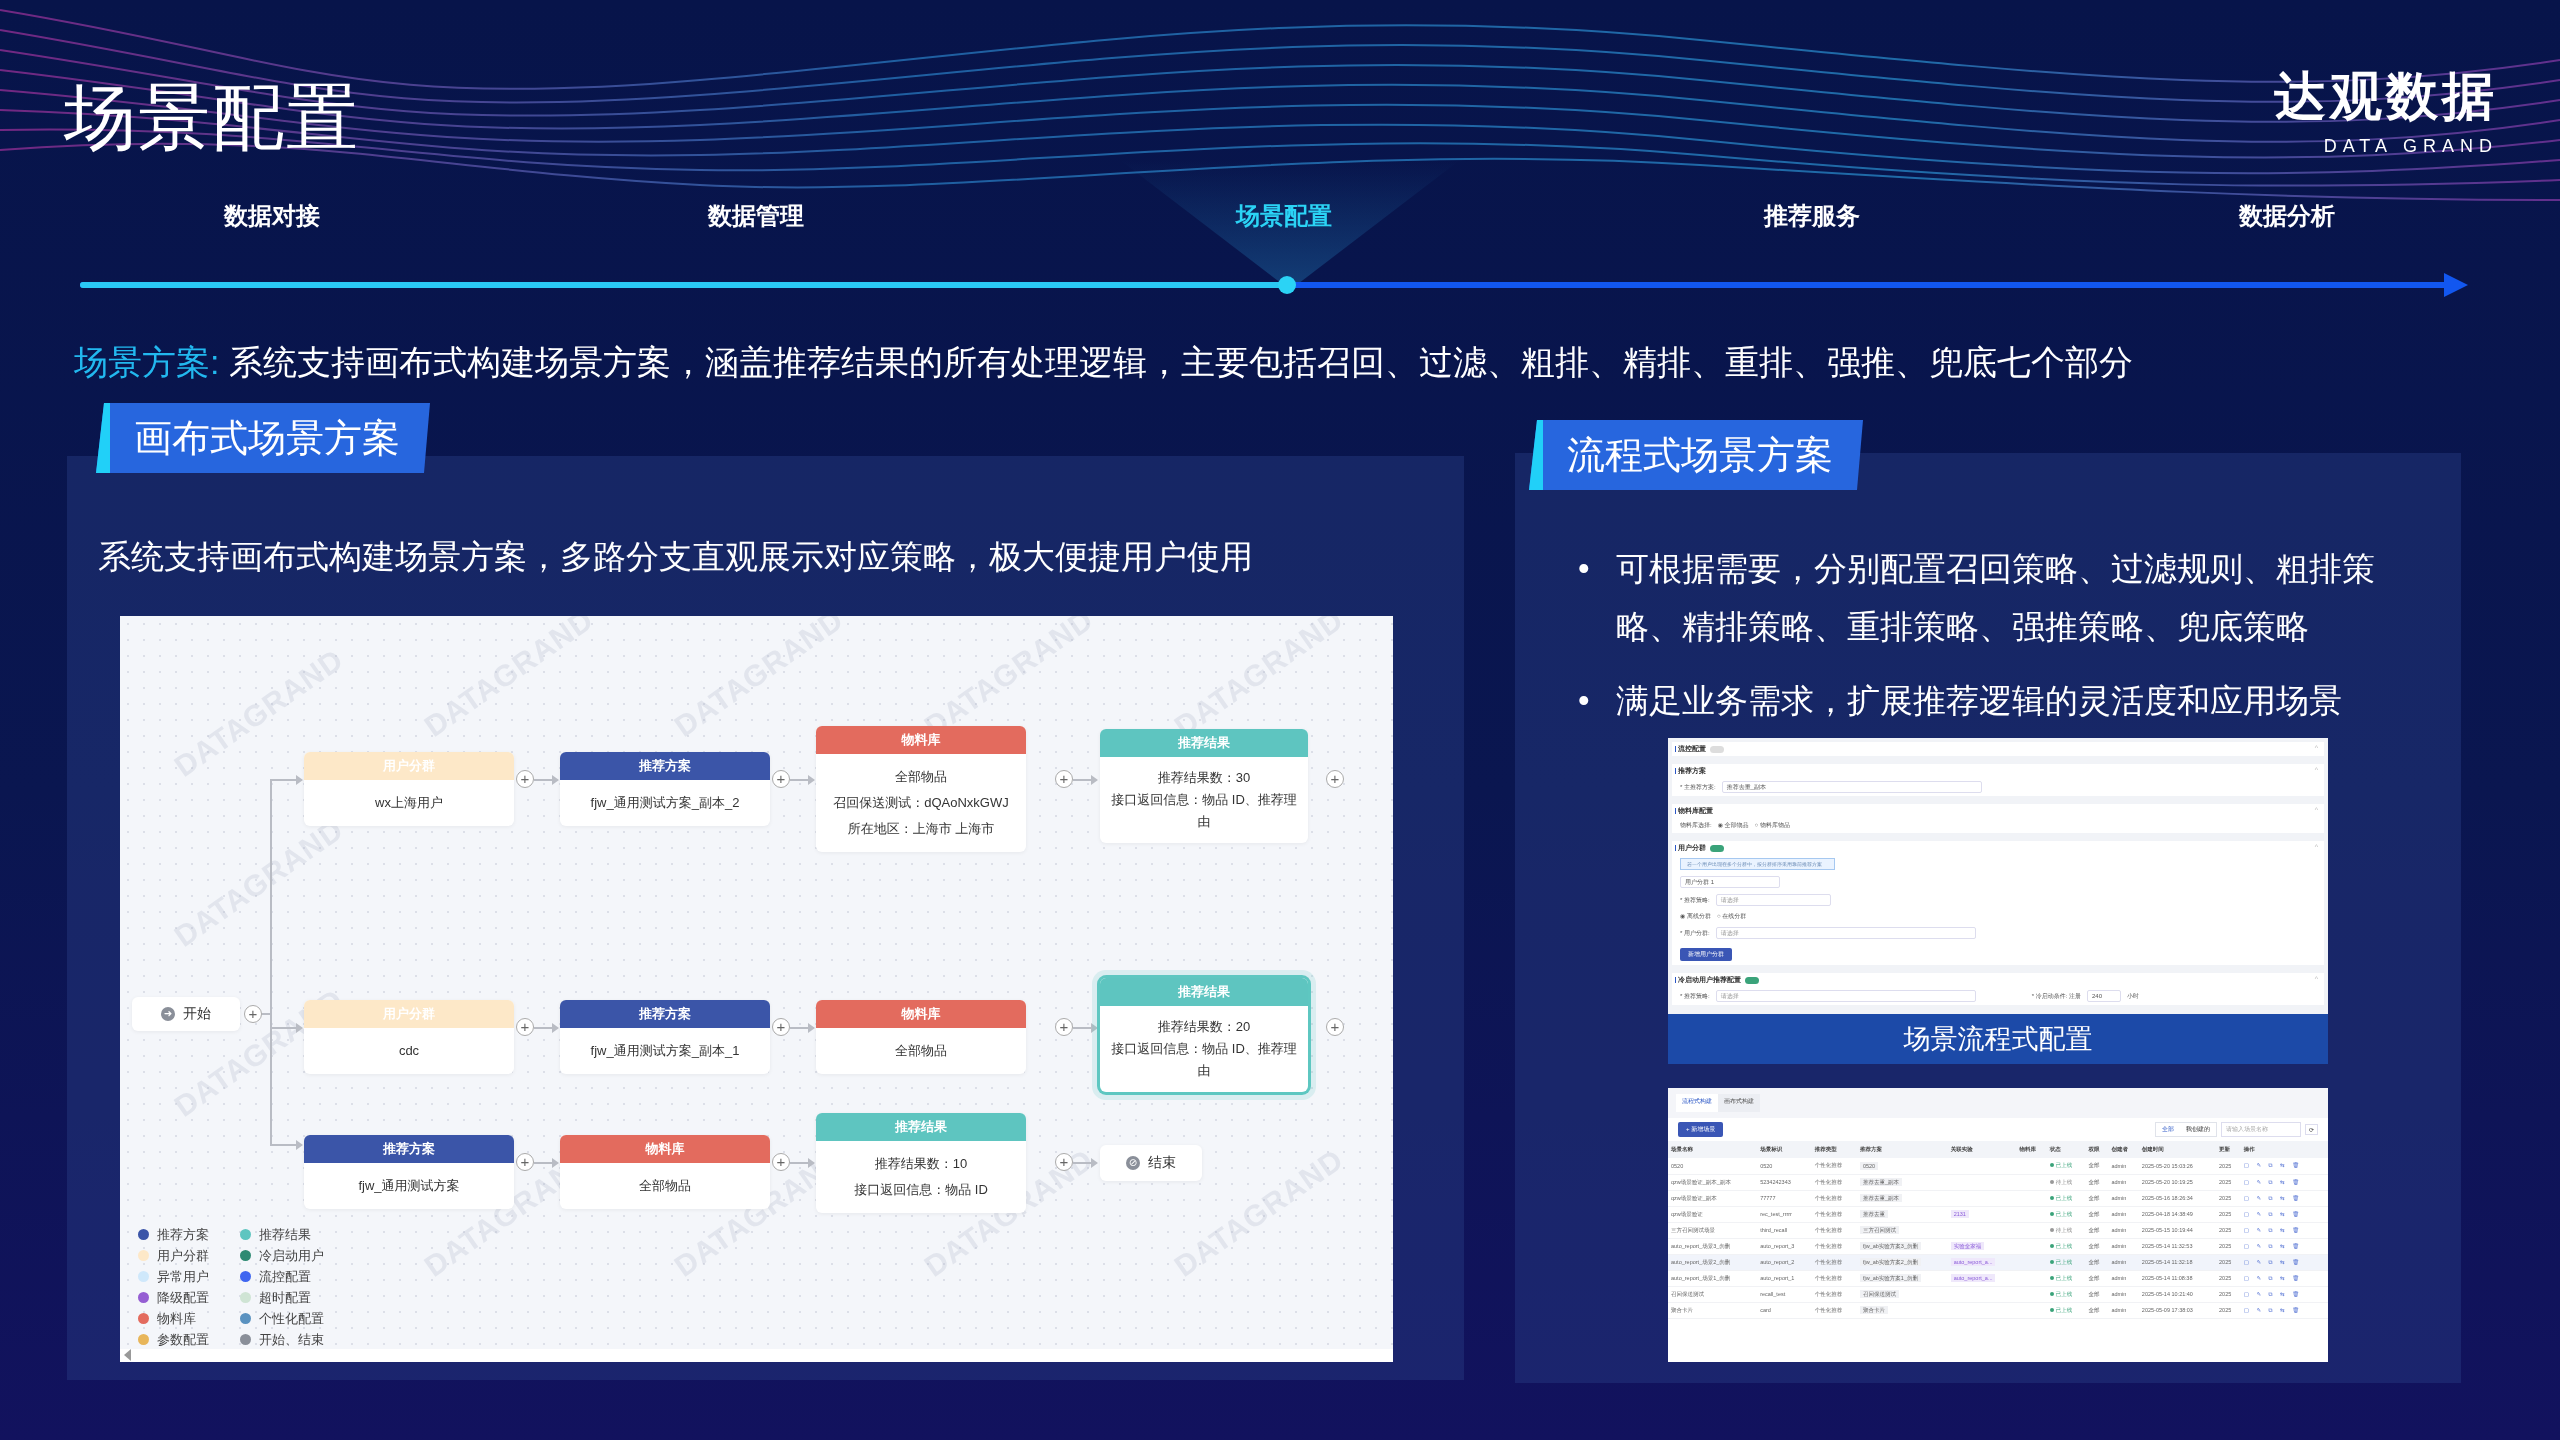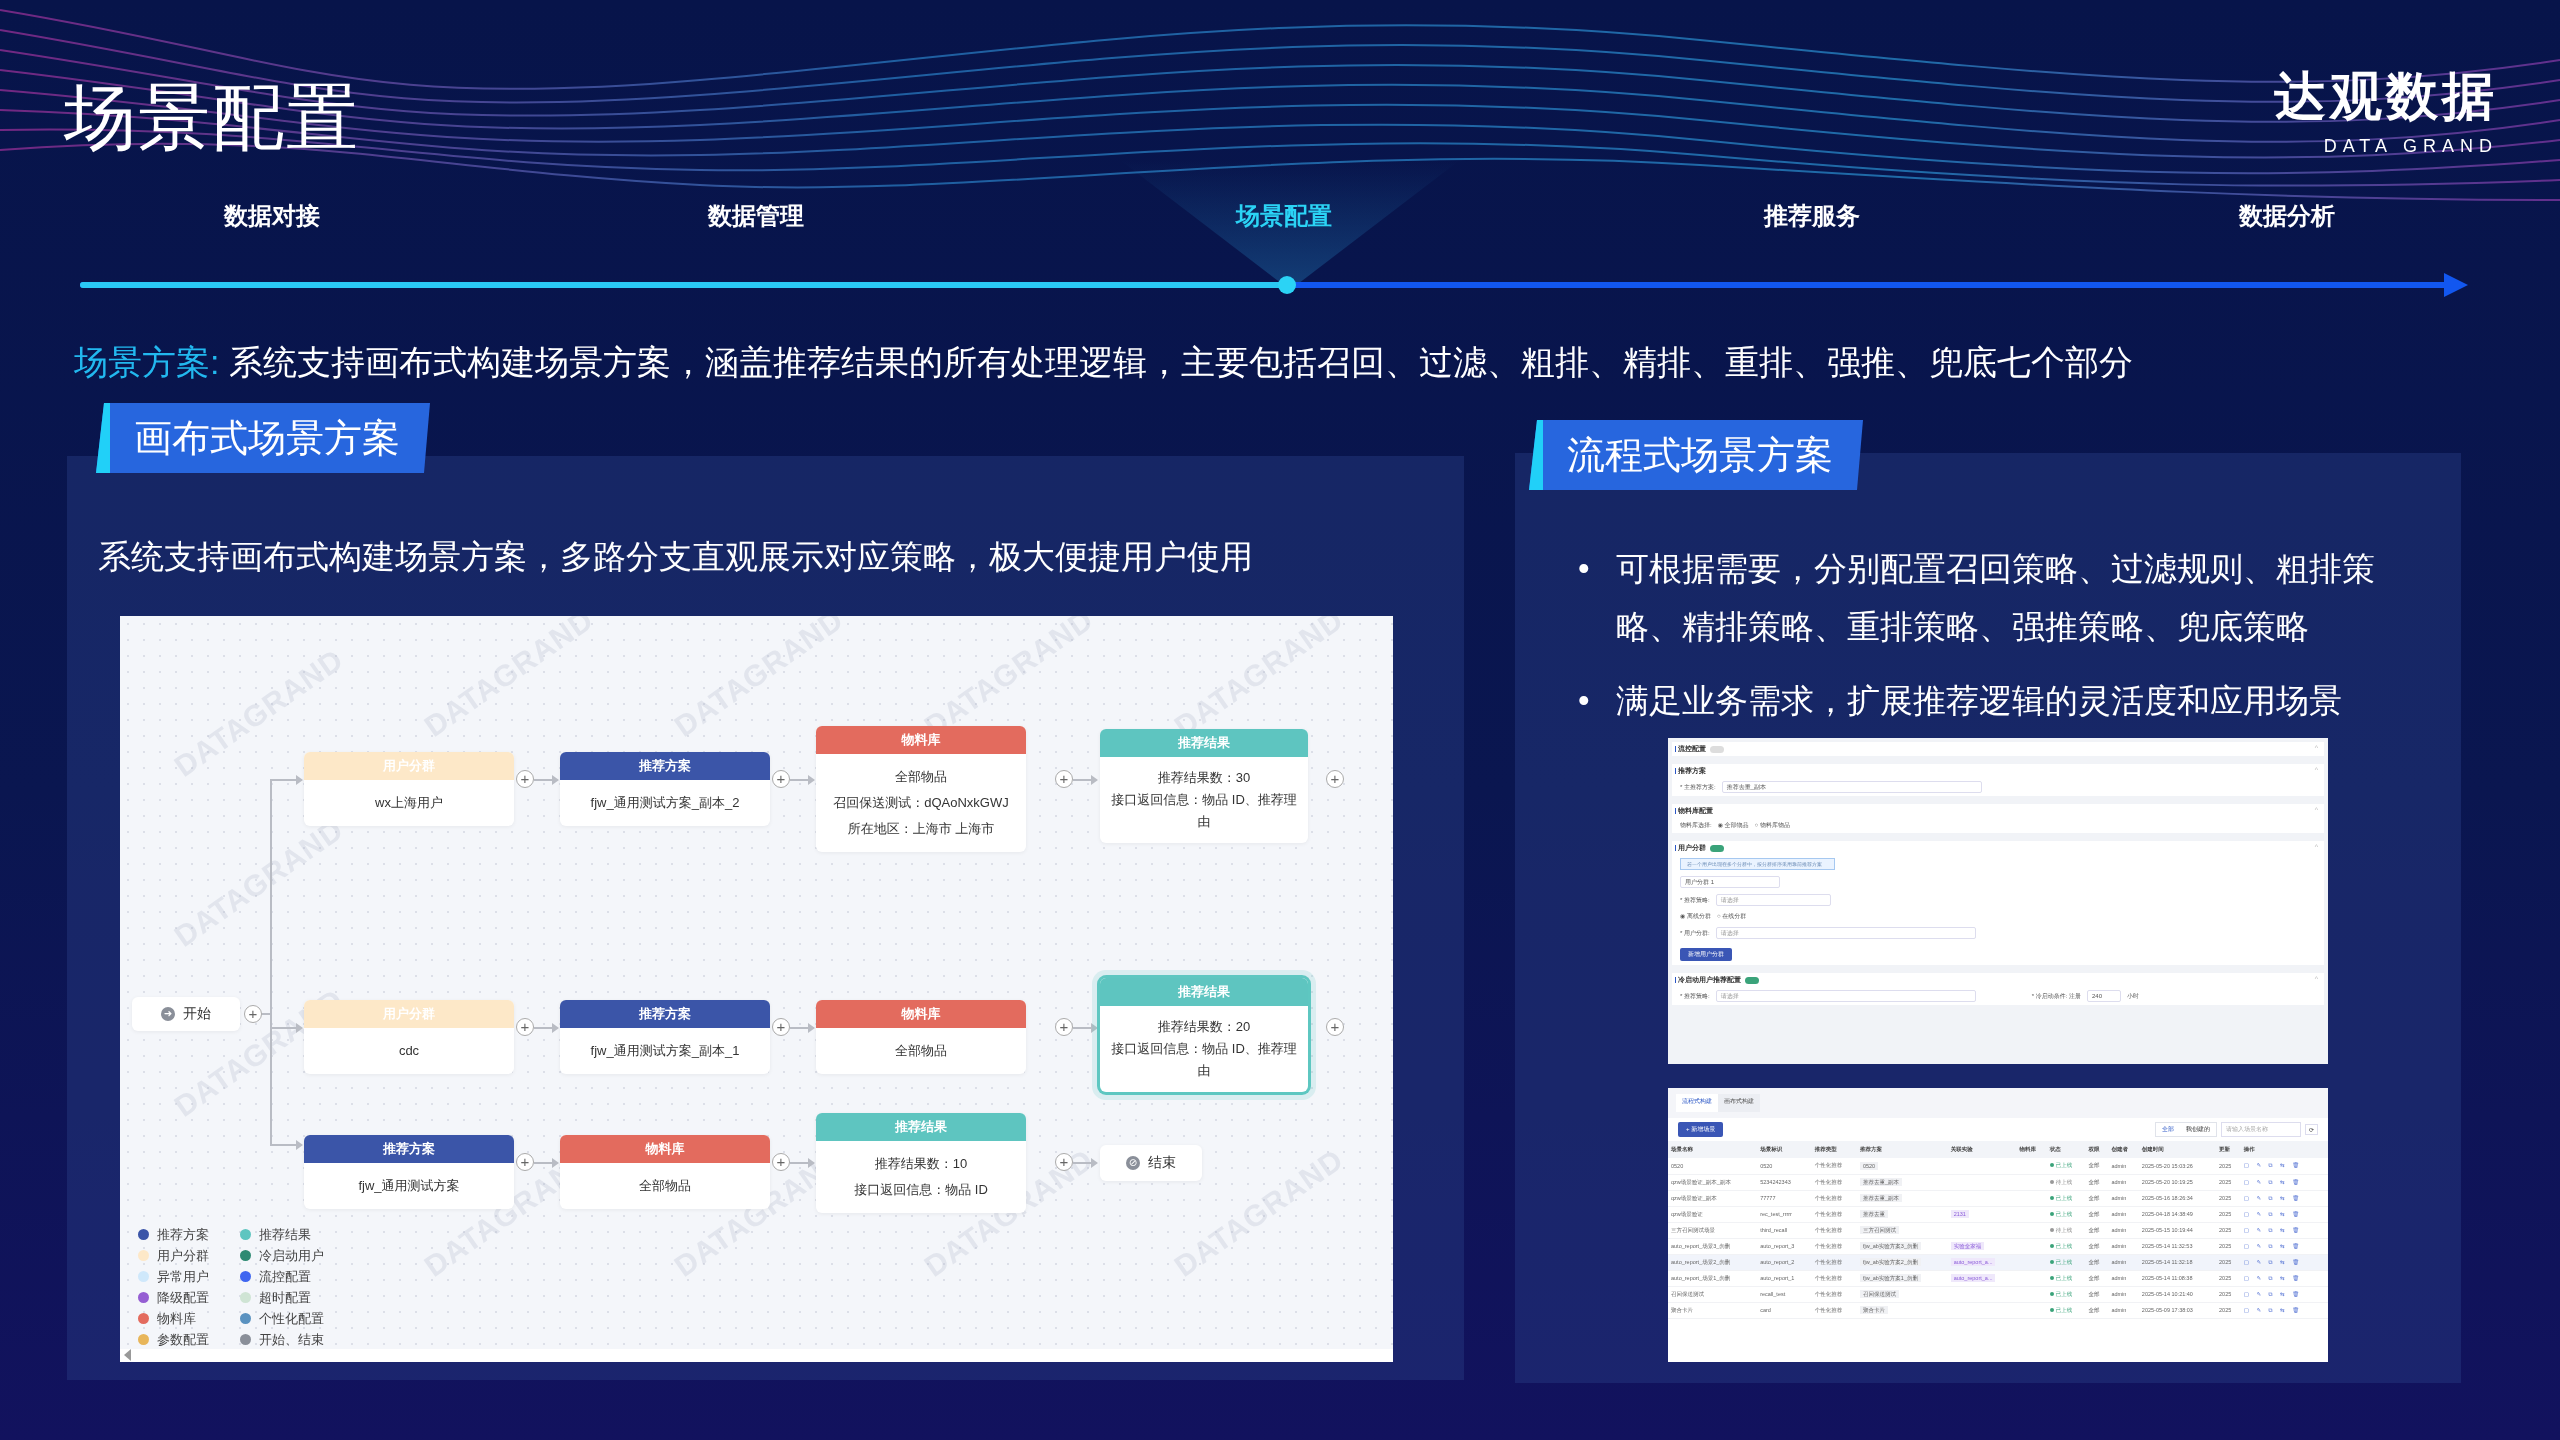--- a/index.html
+++ b/index.html
@@ -413,20 +413,21 @@
     <div class="f-title"><span>冷启动用户推荐配置</span><span class="toggle on"></span></div>
     <span class="chev">^</span>
     <div class="f-row">
         <span>* 推荐策略:</span>
         <span class="f-select" style="width:260px">请选择</span>
       <span style="margin-left:50px">* 冷启动条件: 注册</span>
       <span class="f-select" style="width:34px;color:#555">240</span>
       <span>小时</span>
     </div>
   </div>
+  <div class="shot-caption">场景流程式配置</div>
 </div>
 
 <div class="shot shot-mgmt">
   <div class="m-top">
     <span class="m-tab active">流程式构建</span>
     <span class="m-tab">画布式构建</span>
   </div>
   <div class="m-toolbar">
     <span class="m-add">+ 新增场景</span>
     <div class="m-right">

